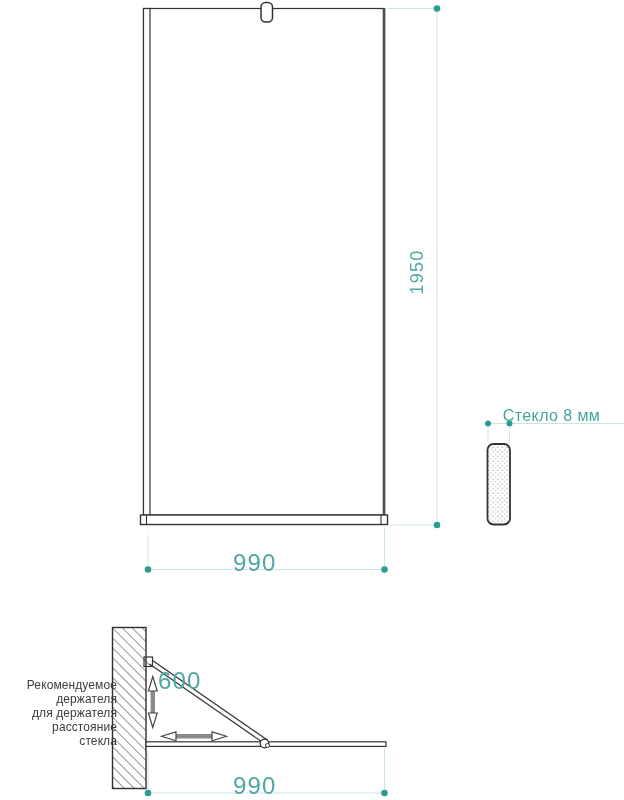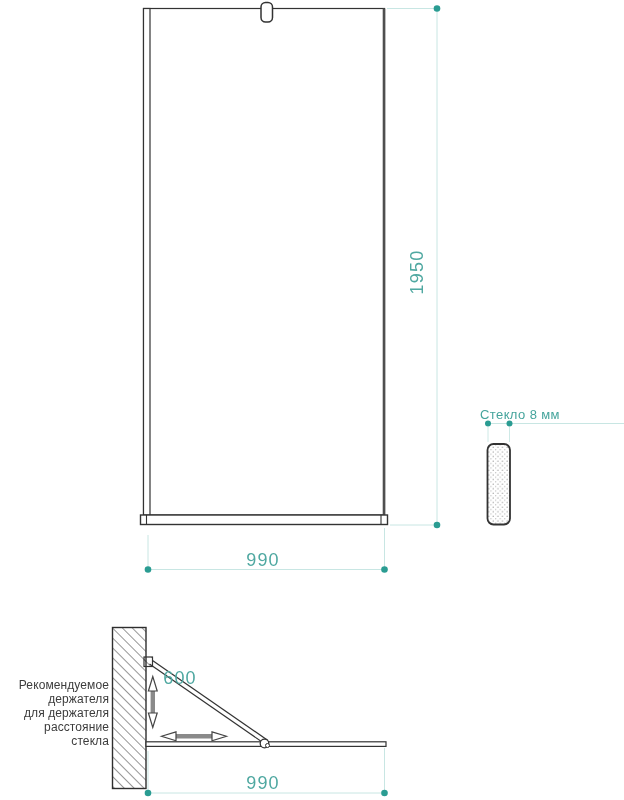--- a/index.html
+++ b/index.html
@@ -2,35 +2,35 @@
 <html><head>
 <meta charset="utf-8">
 <style>
   html,body{margin:0;padding:0;background:#ffffff;}
   #stage{
     position:relative;width:624px;height:800px;background:#ffffff;overflow:hidden;
     font-family:"Liberation Sans",sans-serif;
   }
   #drawing{position:absolute;left:0;top:0;}
   .dim-text{
-    position:absolute;color:#4fa8a1;font-size:18px;letter-spacing:1.2px;
-    font-weight:400;text-align:center;line-height:1;
+    position:absolute;color:#4fa8a1;font-size:24px;letter-spacing:1.2px;
+    font-weight:400;text-align:left;line-height:1;
   }
   .dim-text-rot{
     position:absolute;left:373px;top:261px;width:88px;height:22px;
     display:flex;align-items:center;justify-content:center;
     color:#4fa8a1;font-size:18px;letter-spacing:1.2px;font-weight:400;line-height:1;
     transform:rotate(-90deg);
   }
   .glass-label{
-    position:absolute;left:480px;top:408px;width:143px;text-align:left;
-    color:#45a49c;font-size:13px;letter-spacing:0.4px;line-height:1;font-weight:400;
+    position:absolute;left:480px;top:408px;width:143px;text-align:center;
+    color:#45a49c;font-size:16px;letter-spacing:0.4px;line-height:1;font-weight:400;
   }
   .note-block{
-    position:absolute;left:4px;top:678px;width:105px;text-align:right;
+    position:absolute;left:12px;top:678px;width:105px;text-align:right;
     color:#3c3c3c;font-size:12px;line-height:14px;font-weight:500;letter-spacing:0.1px;
   }
   .note-block span{display:block;}
 </style>
 </head>
 <body>
 
 <div id="stage">
 
   <svg id="drawing" width="624" height="800" viewBox="0 0 624 800">

